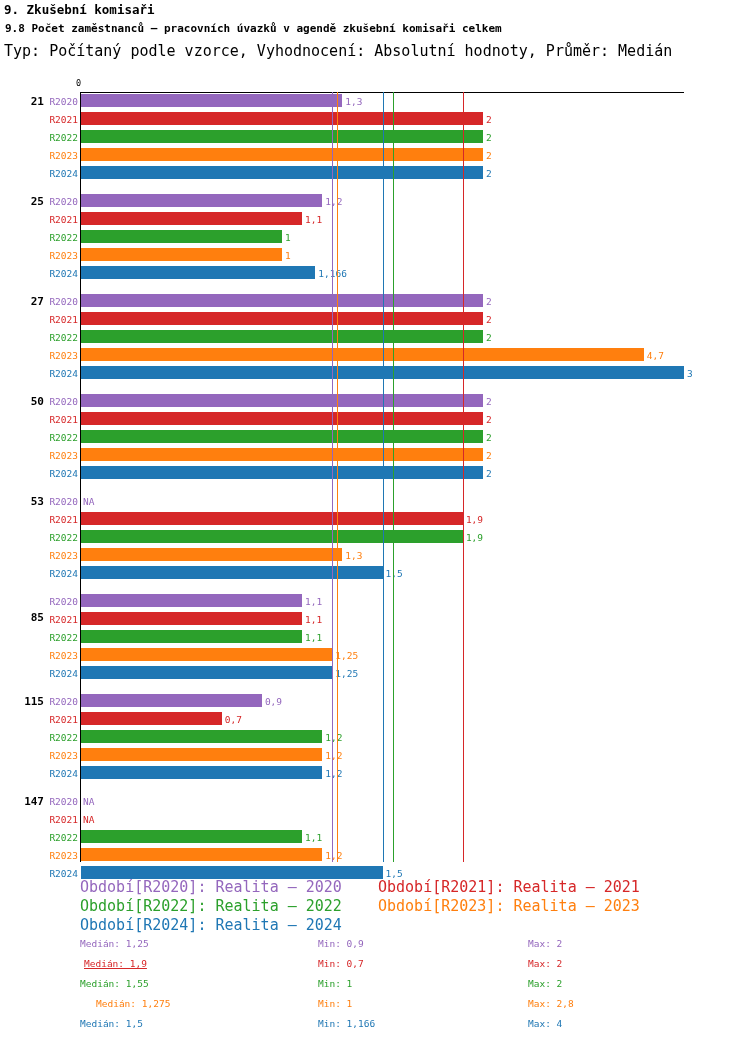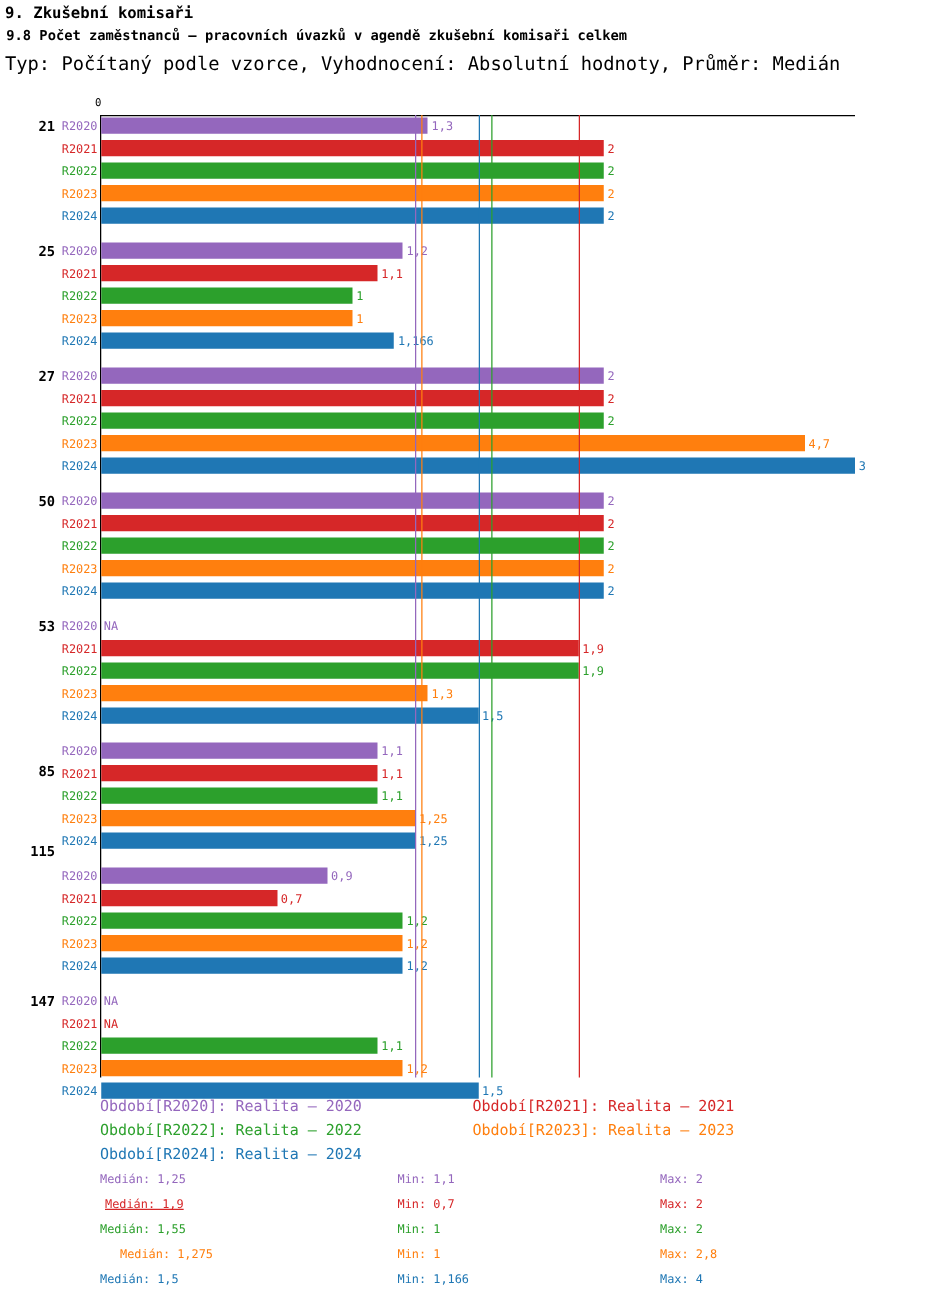--- a/index.html
+++ b/index.html
@@ -103,21 +103,21 @@
   .legend {
     position: absolute;
     left: 0;
     top: 862px;
     width: 750px;
     height: 178px;
     font-size: 9.5px;
   }
   .legend-item {
     position: absolute;
-    font-size: 12px;
+    font-size: 15px;
   }
   .stat-item {
     position: absolute;
     font-size: 9.5px;
   }
 </style>
 </head>
 <body>
 
 <div class="title1">9. Zkušební komisaři</div>
@@ -216,21 +216,21 @@
     <div class="bar-value" style="top: 542px; left: 305.1px; color: rgb(214, 39, 40);">1,1</div>
     <div class="row-label" style="top: 560px; color: rgb(44, 160, 44);">R2022</div>
     <div class="bar" style="top: 558px; width: 221.1px; background: rgb(44, 160, 44);"></div>
     <div class="bar-value" style="top: 560px; left: 305.1px; color: rgb(44, 160, 44);">1,1</div>
     <div class="row-label" style="top: 578px; color: rgb(255, 127, 14);">R2023</div>
     <div class="bar" style="top: 576px; width: 251.25px; background: rgb(255, 127, 14);"></div>
     <div class="bar-value" style="top: 578px; left: 335.25px; color: rgb(255, 127, 14);">1,25</div>
     <div class="row-label" style="top: 596px; color: rgb(31, 119, 180);">R2024</div>
     <div class="bar" style="top: 594px; width: 251.25px; background: rgb(31, 119, 180);"></div>
     <div class="bar-value" style="top: 596px; left: 335.25px; color: rgb(31, 119, 180);">1,25</div>
-    <div class="group-label" style="top: 603px;">115</div>
+    <div class="group-label" style="top: 623px;">115</div>
     <div class="row-label" style="top: 624px; color: rgb(148, 103, 189);">R2020</div>
     <div class="bar" style="top: 622px; width: 180.9px; background: rgb(148, 103, 189);"></div>
     <div class="bar-value" style="top: 624px; left: 264.9px; color: rgb(148, 103, 189);">0,9</div>
     <div class="row-label" style="top: 642px; color: rgb(214, 39, 40);">R2021</div>
     <div class="bar" style="top: 640px; width: 140.7px; background: rgb(214, 39, 40);"></div>
     <div class="bar-value" style="top: 642px; left: 224.7px; color: rgb(214, 39, 40);">0,7</div>
     <div class="row-label" style="top: 660px; color: rgb(44, 160, 44);">R2022</div>
     <div class="bar" style="top: 658px; width: 241.2px; background: rgb(44, 160, 44);"></div>
     <div class="bar-value" style="top: 660px; left: 325.2px; color: rgb(44, 160, 44);">1,2</div>
     <div class="row-label" style="top: 678px; color: rgb(255, 127, 14);">R2023</div>
@@ -260,21 +260,21 @@
     <div class="vline" style="left: 382.5px; background: rgb(31, 119, 180);"></div>
   </div>
 
 <div class="legend" id="legend">
     <div class="legend-item" style="left: 80px; top: 16px; color: rgb(148, 103, 189);">Období[R2020]: Realita – 2020</div>
     <div class="legend-item" style="left: 378px; top: 16px; color: rgb(214, 39, 40);">Období[R2021]: Realita – 2021</div>
     <div class="legend-item" style="left: 80px; top: 35px; color: rgb(44, 160, 44);">Období[R2022]: Realita – 2022</div>
     <div class="legend-item" style="left: 378px; top: 35px; color: rgb(255, 127, 14);">Období[R2023]: Realita – 2023</div>
     <div class="legend-item" style="left: 80px; top: 54px; color: rgb(31, 119, 180);">Období[R2024]: Realita – 2024</div>
     <div class="stat-item" style="left: 80px; top: 76px; color: rgb(148, 103, 189);">Medián: 1,25</div>
-    <div class="stat-item" style="left: 318px; top: 76px; color: rgb(148, 103, 189);">Min: 1,1</div>
+    <div class="stat-item" style="left: 318px; top: 76px; color: rgb(148, 103, 189);">Min: 0,9</div>
     <div class="stat-item" style="left: 528px; top: 76px; color: rgb(148, 103, 189);">Max: 2</div>
     <div class="stat-item" style="left: 84px; top: 96px; color: rgb(214, 39, 40); text-decoration: underline;">Medián: 1,9</div>
     <div class="stat-item" style="left: 318px; top: 96px; color: rgb(214, 39, 40);">Min: 0,7</div>
     <div class="stat-item" style="left: 528px; top: 96px; color: rgb(214, 39, 40);">Max: 2</div>
     <div class="stat-item" style="left: 80px; top: 116px; color: rgb(44, 160, 44);">Medián: 1,55</div>
     <div class="stat-item" style="left: 318px; top: 116px; color: rgb(44, 160, 44);">Min: 1</div>
     <div class="stat-item" style="left: 528px; top: 116px; color: rgb(44, 160, 44);">Max: 2</div>
     <div class="stat-item" style="left: 80px; top: 136px; color: rgb(255, 127, 14); margin-left: 16px;">Medián: 1,275</div>
     <div class="stat-item" style="left: 318px; top: 136px; color: rgb(255, 127, 14);">Min: 1</div>
     <div class="stat-item" style="left: 528px; top: 136px; color: rgb(255, 127, 14);">Max: 2,8</div>

